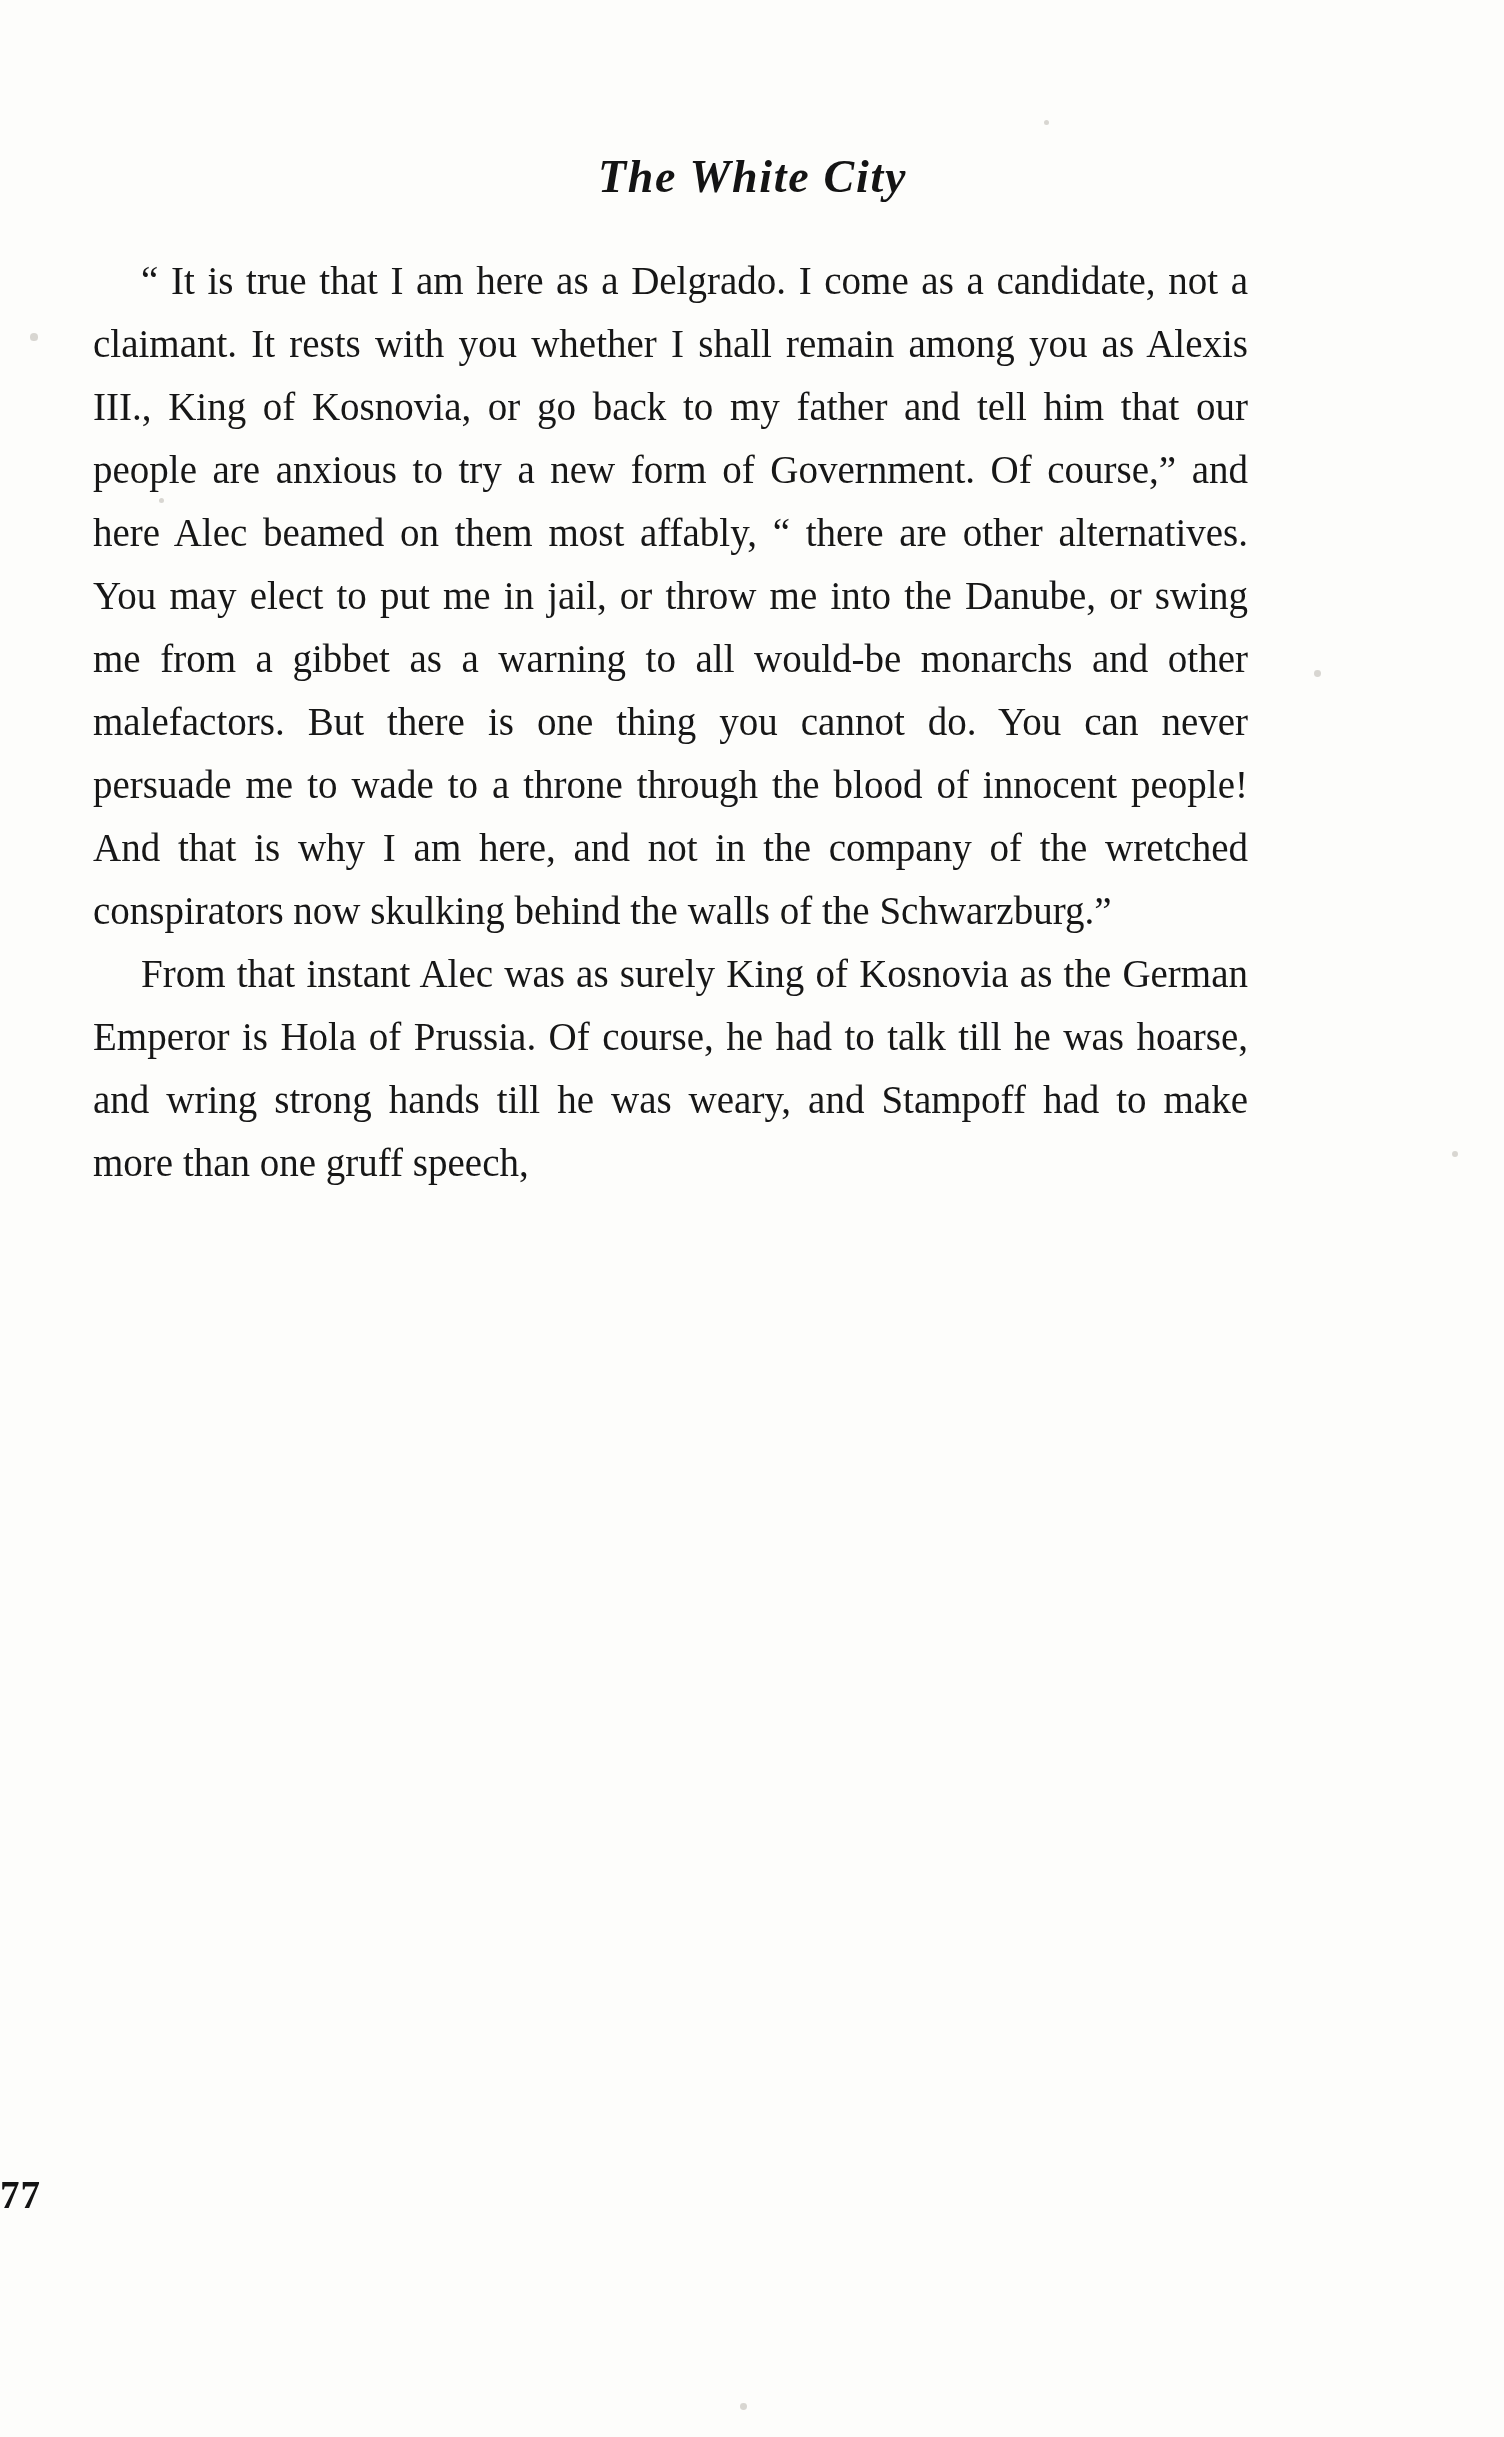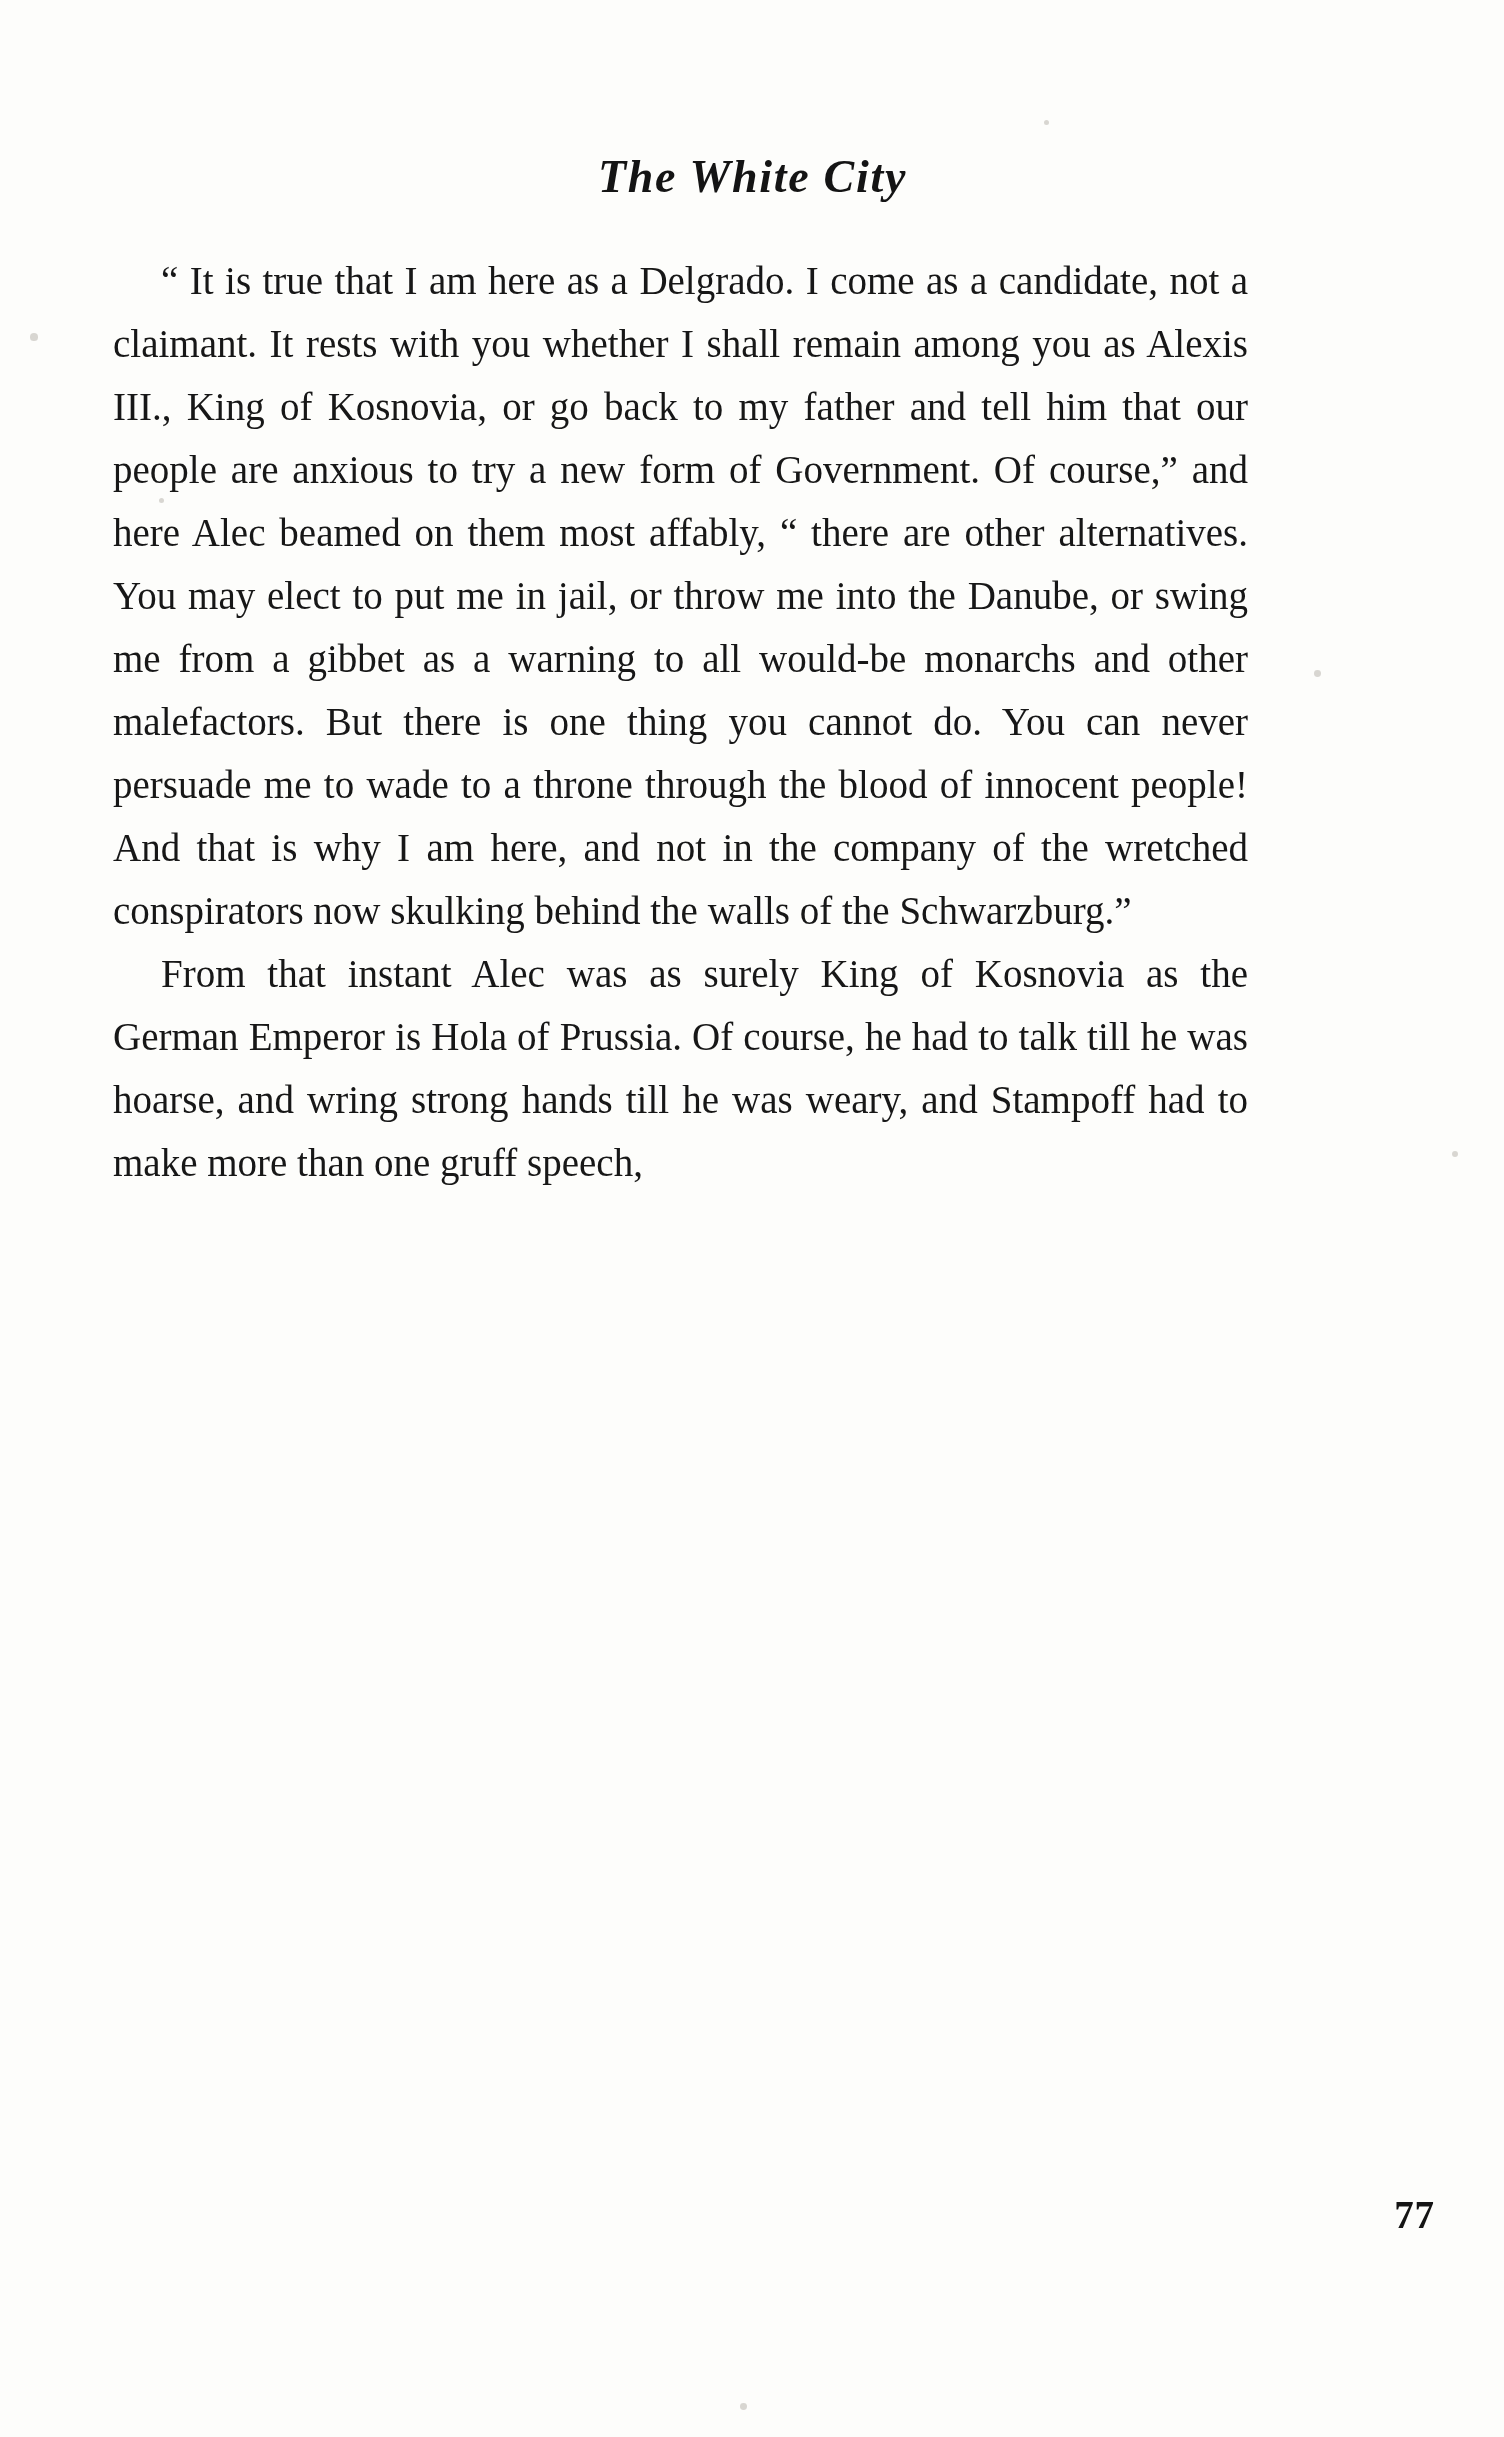--- a/index.html
+++ b/index.html
@@ -44,33 +44,31 @@
   p {
     margin: 0;
     font-size: 39px;
     line-height: 63px;
     text-align: justify;
     text-justify: inter-word;
     color: #171717;
   }
   p.indent {
     text-indent: 48px;
-    margin-left: 20px;
   }
   .folio {
     position: absolute;
     left: 0;
     top: 2172px;
     width: 1435px;
-    text-align: right;
+    text-align: left;
     font-size: 39px;
     font-weight: bold;
     letter-spacing: 0.9px;
     color: #141414;
-    margin-top: 20px;
   }
   
   .speck {
     position: absolute;
     background: #b9b7ae;
     border-radius: 50%;
     opacity: .55;
   }
 </style>
 </head>

